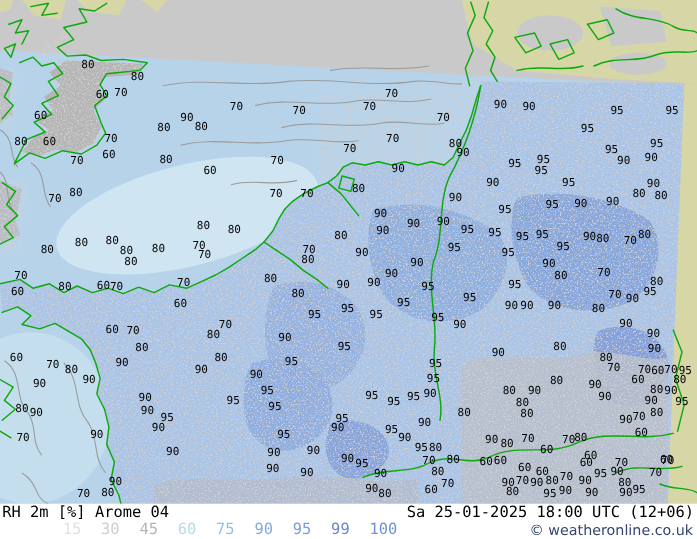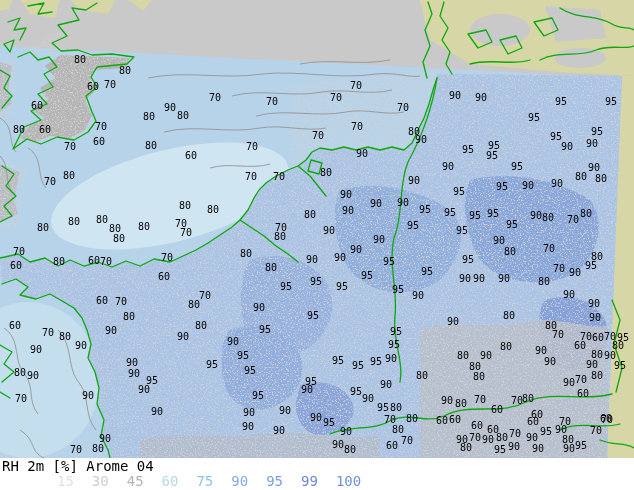--- a/index.html
+++ b/index.html
@@ -369,19 +369,21 @@
         <span class="mlabel" style="left: 502px; top: 447px;">90</span>
         <span class="mlabel" style="left: 526px; top: 449px;">90</span>
         <span class="mlabel" style="left: 584px; top: 431px;">70</span>
         <span class="mlabel" style="left: 594px; top: 419px;">60</span>
       </div>
   </div>
 
   <div class="bar">
     <div class="row1">
       <span>RH 2m [%] Arome 04</span>
+      <span>Sa 25-01-2025 18:00 UTC (12+06)</span>
     </div>
     <div class="row2">
       <span class="scale-wrap"><span class="scale-num" style="color: rgb(226, 226, 226);">15</span><span class="scale-num" style="color: rgb(205, 205, 205);">30</span><span class="scale-num" style="color: rgb(181, 181, 181);">45</span><span class="scale-num" style="color: rgb(180, 219, 233);">60</span><span class="scale-num" style="color: rgb(143, 195, 228);">75</span><span class="scale-num" style="color: rgb(131, 171, 223);">90</span><span class="scale-num" style="color: rgb(123, 157, 219);">95</span><span class="scale-num" style="color: rgb(103, 136, 211);">99</span><span class="scale-num" style="color: rgb(112, 146, 215);">100</span></span>
+      <span class="copyright">© weatheronline.co.uk</span>
     </div>
   </div>
 
 </div>
 
 </body></html>

